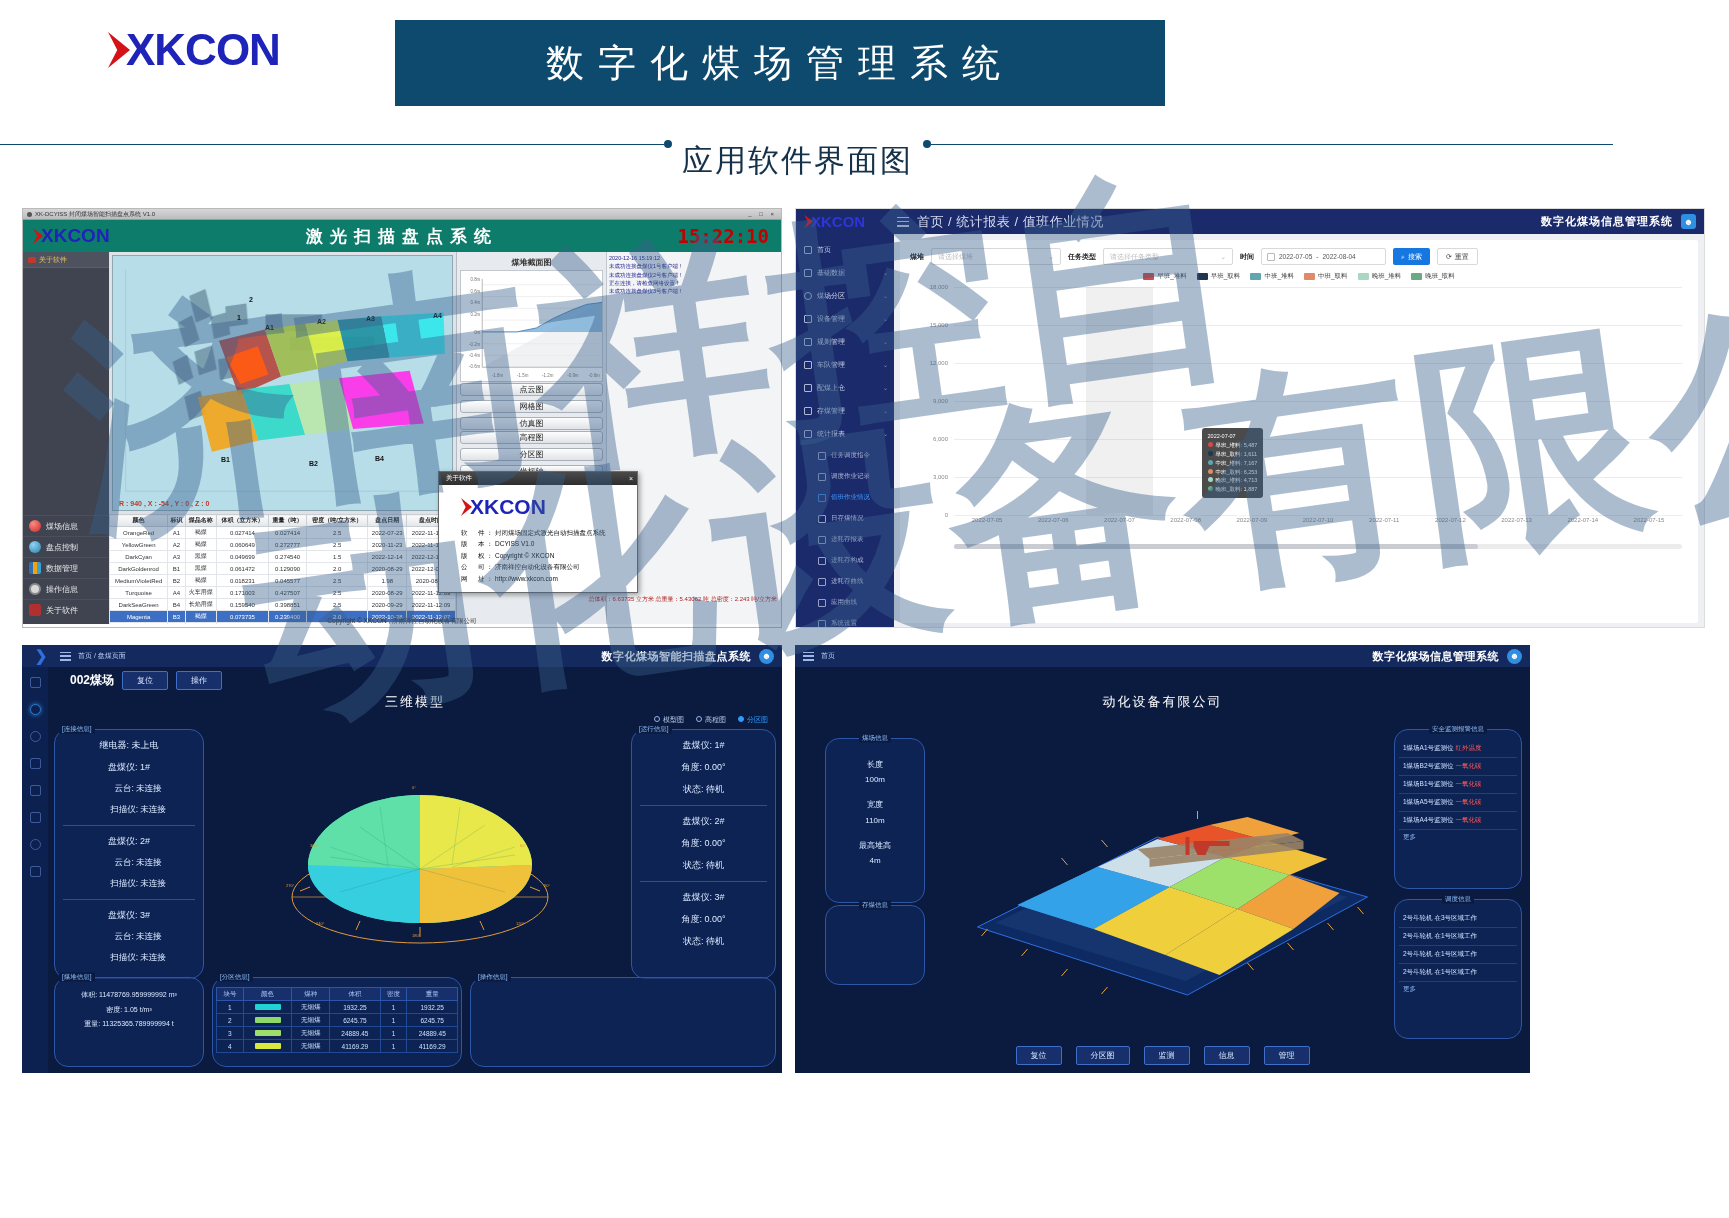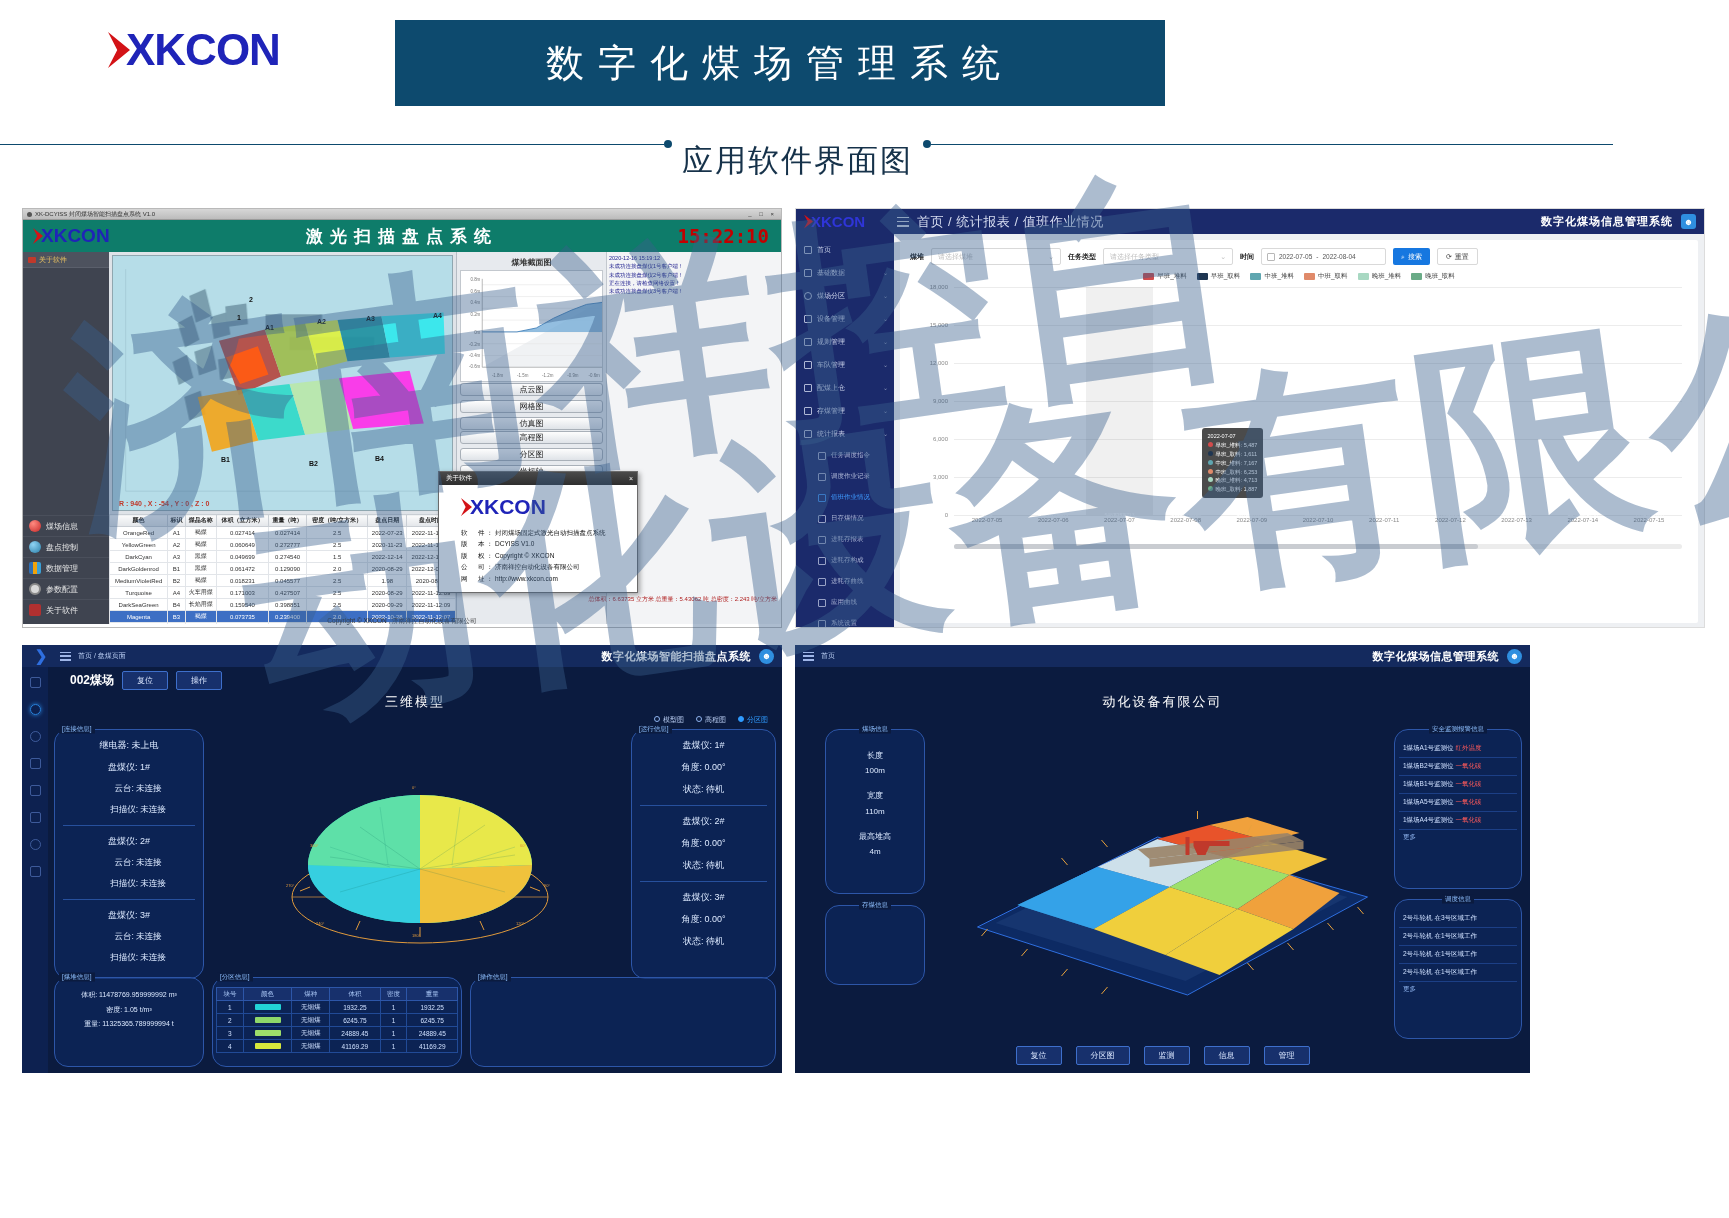--- a/index.html
+++ b/index.html
@@ -363,21 +363,21 @@
         <div class="scan-menu-item">
           <span class="mi-ico ico-globe"></span>
           <span>盘点控制</span>
         </div>
         <div class="scan-menu-item">
           <span class="mi-ico ico-chart"></span>
           <span>数据管理</span>
         </div>
         <div class="scan-menu-item">
           <span class="mi-ico ico-gear"></span>
-          <span>参数配置</span>
+          <span>操作信息</span>
         </div>
         <div class="scan-menu-item">
           <span class="mi-ico ico-about"></span>
           <span>关于软件</span>
         </div>
       </div>
     </div>
 
     <div class="scan-main">
       <div style="flex:1 1 auto; display:flex; flex-direction:column;">
@@ -1289,21 +1289,21 @@
           <i></i>
           <i></i>
         </div>
       <div class="dk-crumb">首页</div>
       <div class="dk-title">数字化煤场信息管理系统</div>
       <div class="dk-avatar">☻</div>
     </div>
     <div class="dk-body" style="display:block; position:relative;">
       <div class="dk-center-title" style="top:26px;">动化设备有限公司</div>
 
-      <div class="dk-panelbox" style="left:30px; top:62px; width:100px; height:165px;">
+      <div class="dk-panelbox" style="left:30px; top:71px; width:100px; height:165px;">
         <div class="dk-pb-title" style="left:50%;transform:translate(-50%,-50%);">煤场信息</div>
         <div style="text-align:center;font-size:8px;color:#dce9ff;line-height:1.9;padding-top:18px;">
           <div>长度</div>
           <div>100m</div>
           <div style="height:10px;"></div>
           <div>宽度</div>
           <div>110m</div>
           <div style="height:10px;"></div>
           <div>最高堆高</div>
           <div>4m</div>

